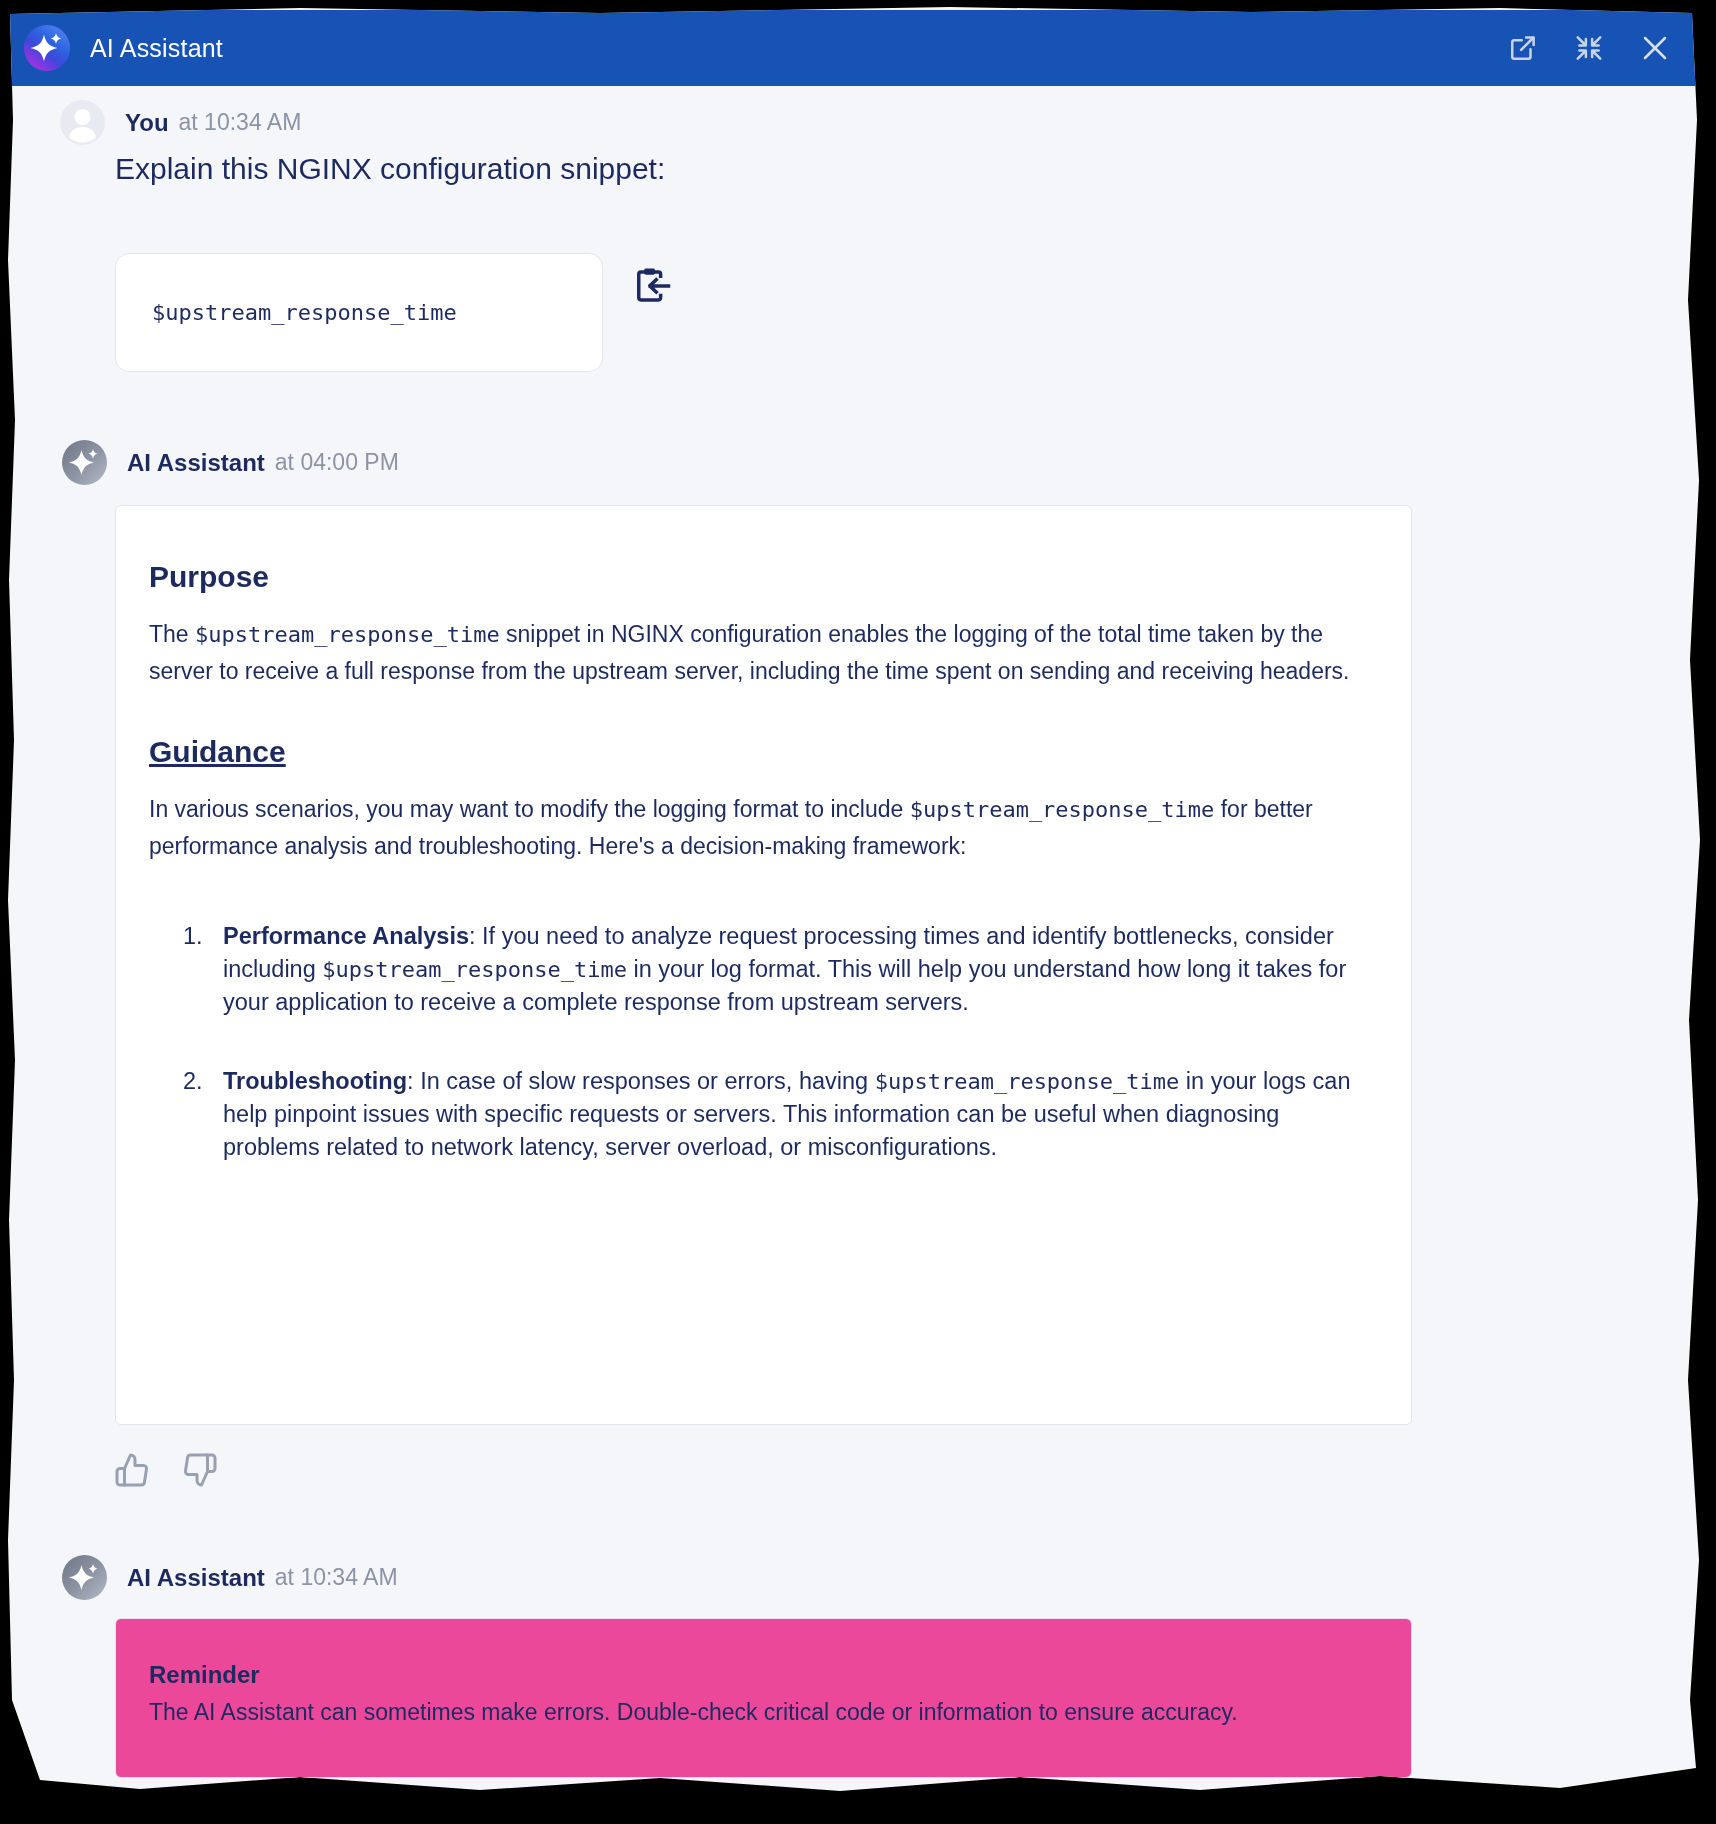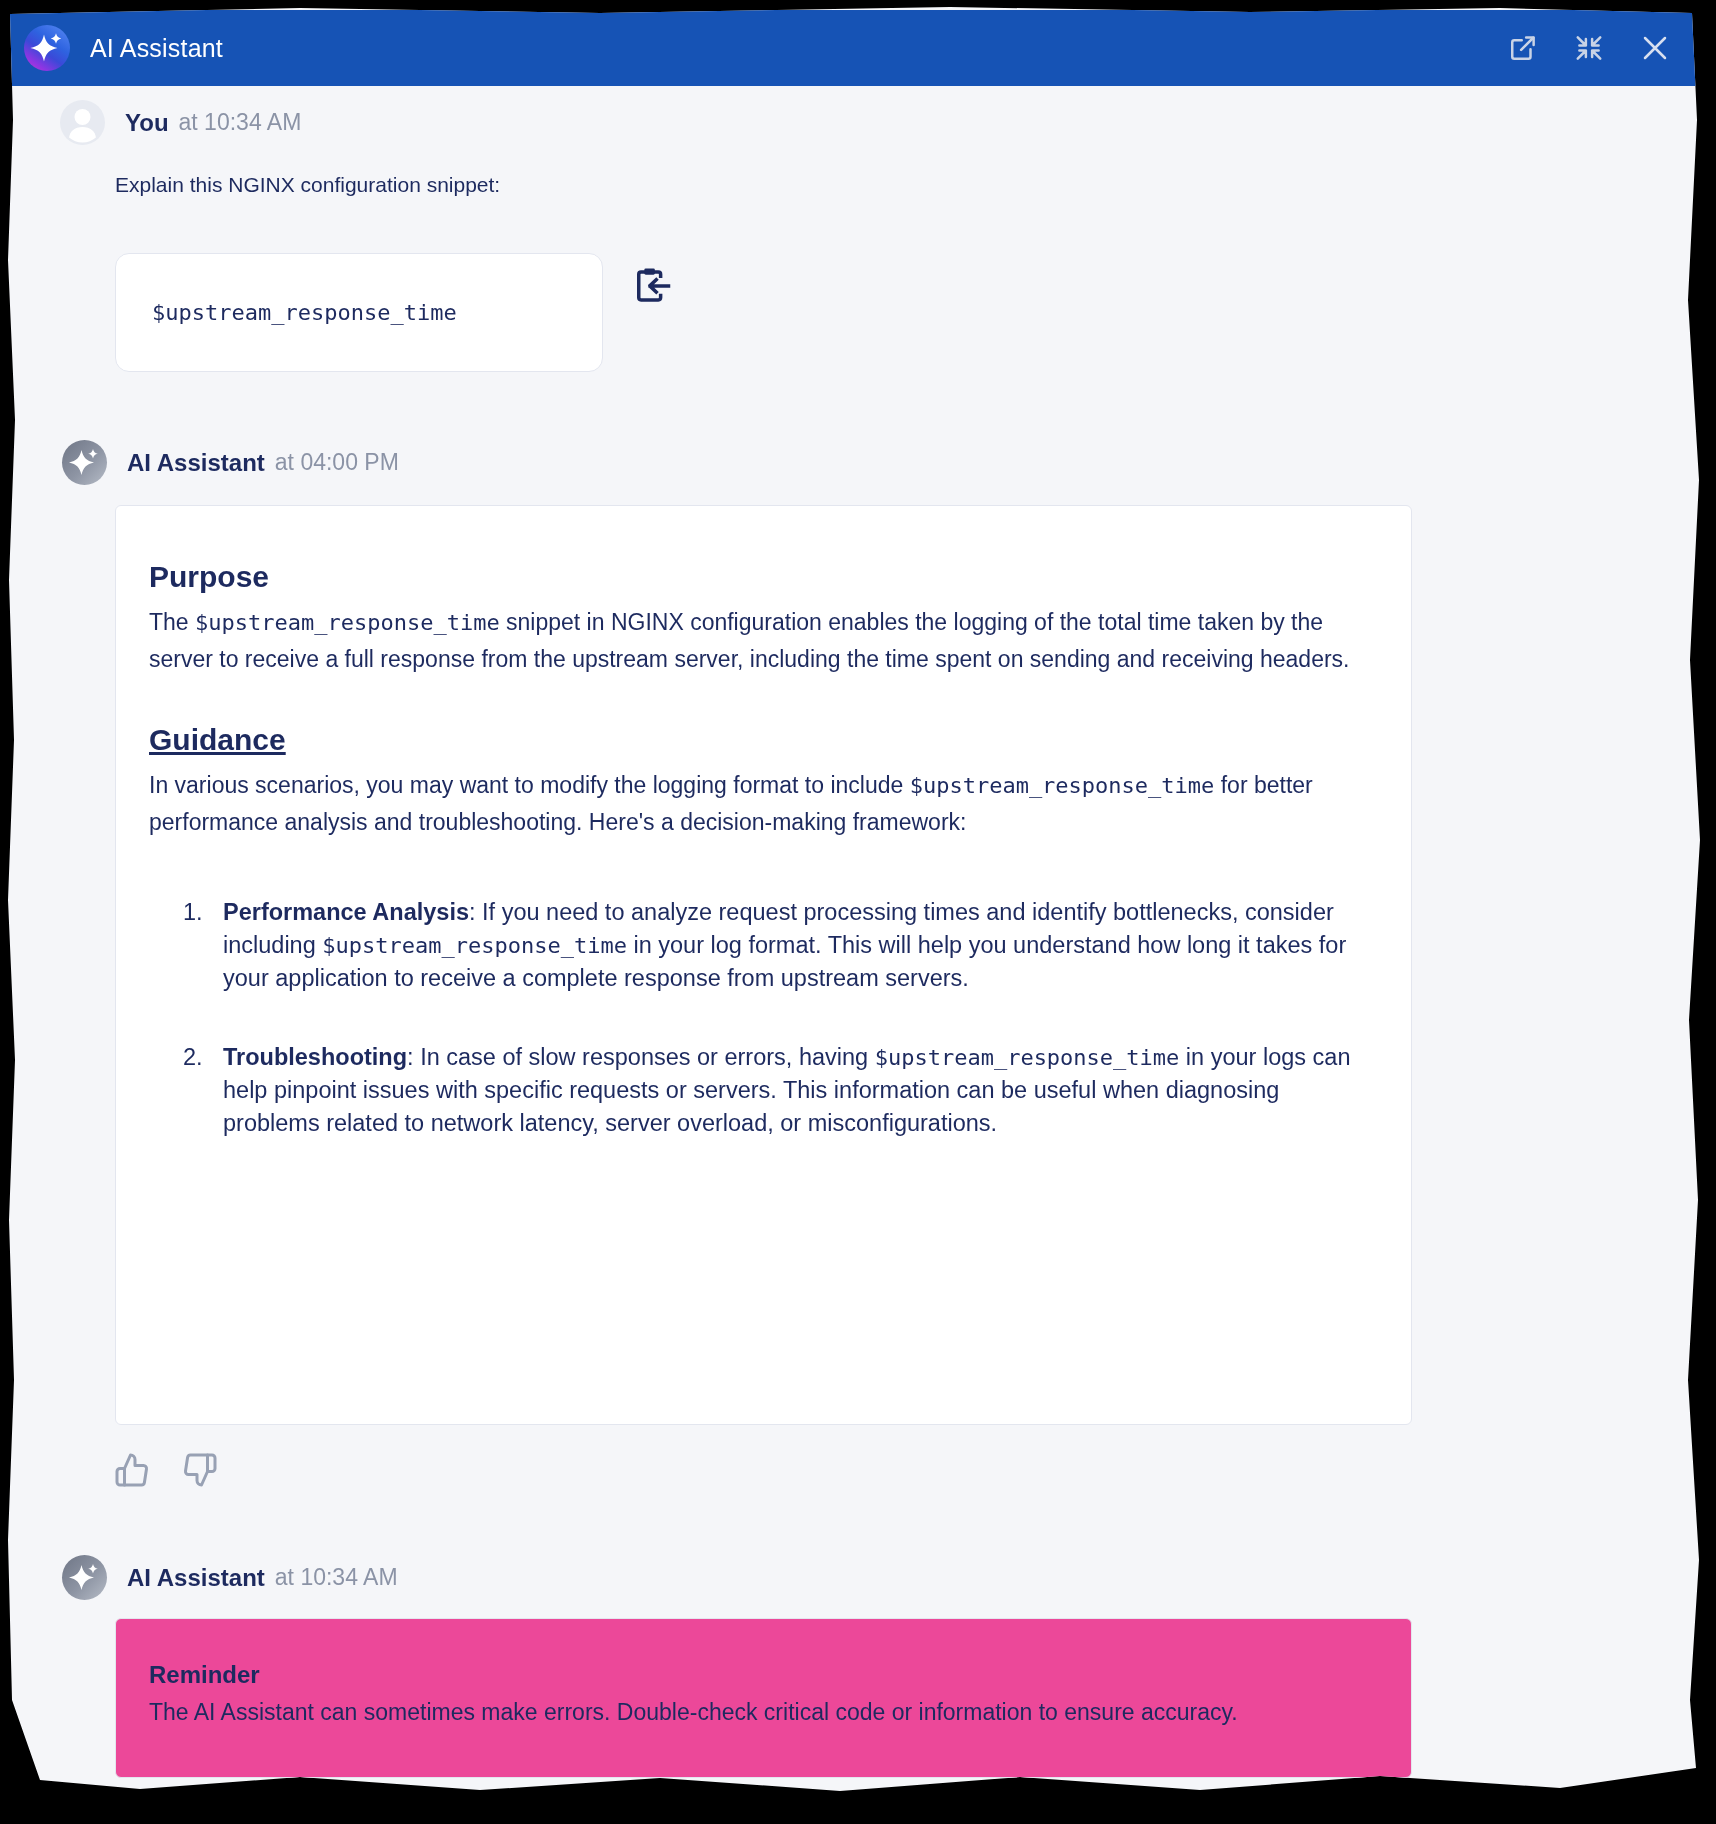--- a/index.html
+++ b/index.html
@@ -29,38 +29,38 @@
   .tb-btn { width:34px; height:34px; display:flex; align-items:center; justify-content:center;
             margin-left:32px; cursor:pointer; }
   
   .content { position:absolute; left:0; right:0; top:86px; bottom:0; }
   .msg-head { position:absolute; display:flex; align-items:center; }
   .avatar { width:45px; height:45px; border-radius:50%; position:relative; overflow:hidden; flex:0 0 auto; }
   .user-avatar { background:#e7eaf1; }
   .ai-avatar   { background:linear-gradient(135deg,#6e7585 0%,#8e95a4 55%,#b6bcc7 100%); }
   .author { font-size:24px; font-weight:700; color:#1d2a5f; margin-left:20px; }
   .stamp  { font-size:23px; font-weight:400; color:#8b93a6; margin-left:10px; }
-  .prompt { position:absolute; left:115px; top:66px; font-size:21px; color:#1d2a5f;margin-top:21px; }
+  .prompt { position:absolute; left:115px; top:66px; font-size:30px; color:#1d2a5f; }
   .code-card {
     position:absolute; left:115px; top:167px; width:488px; height:119px;
     background:#fff; border:1px solid #e3e6ef; border-radius:14px;
     display:flex; align-items:center; padding-left:36px;
   }
   .code-card code, .inline-code {
     font-family:"DejaVu Sans Mono","Liberation Mono",monospace;
     color:#1d2a5f; font-size:22px; line-height:1;
   }
   .paste-btn { position:absolute; left:630px; top:178px; width:42px; height:42px; cursor:pointer; }
   .big-card {
     position:absolute; left:115px; top:419px; width:1297px; height:920px;
     background:#fff; border:1px solid #e3e6ef; border-radius:6px;
     padding:54px 32px 0 33px;
   }
   .h1 { font-size:30px; font-weight:700; color:#1d2a5f; }
-  .para { font-size:23px; line-height:36.5px; color:#1d2a5f; margin-top:10px; max-width:1232px; }
+  .para { font-size:23px; line-height:36.5px; color:#1d2a5f; margin-top:22px; max-width:1232px; }
   .h1 + .para, .para + .h1 { }
   .g-head { margin-top:46px;text-decoration:underline; }
   .olist { margin-top:56px; padding-left:34px; }
   .list-item { display:flex; margin-bottom:46px; max-width:1180px; }
   .list-item .num { font-size:23.5px; line-height:33px; color:#1d2a5f; width:40px; flex:0 0 auto; }
   .li-text { font-size:23.5px; line-height:33px; color:#1d2a5f; }
   .li-text strong { font-weight:700; }
   .feedback { position:absolute; left:113px; top:1362px; display:flex; gap:30px; }
   .fb-btn { width:38px; height:44px; display:flex; align-items:center; justify-content:center; cursor:pointer; }
   .reminder-card {

